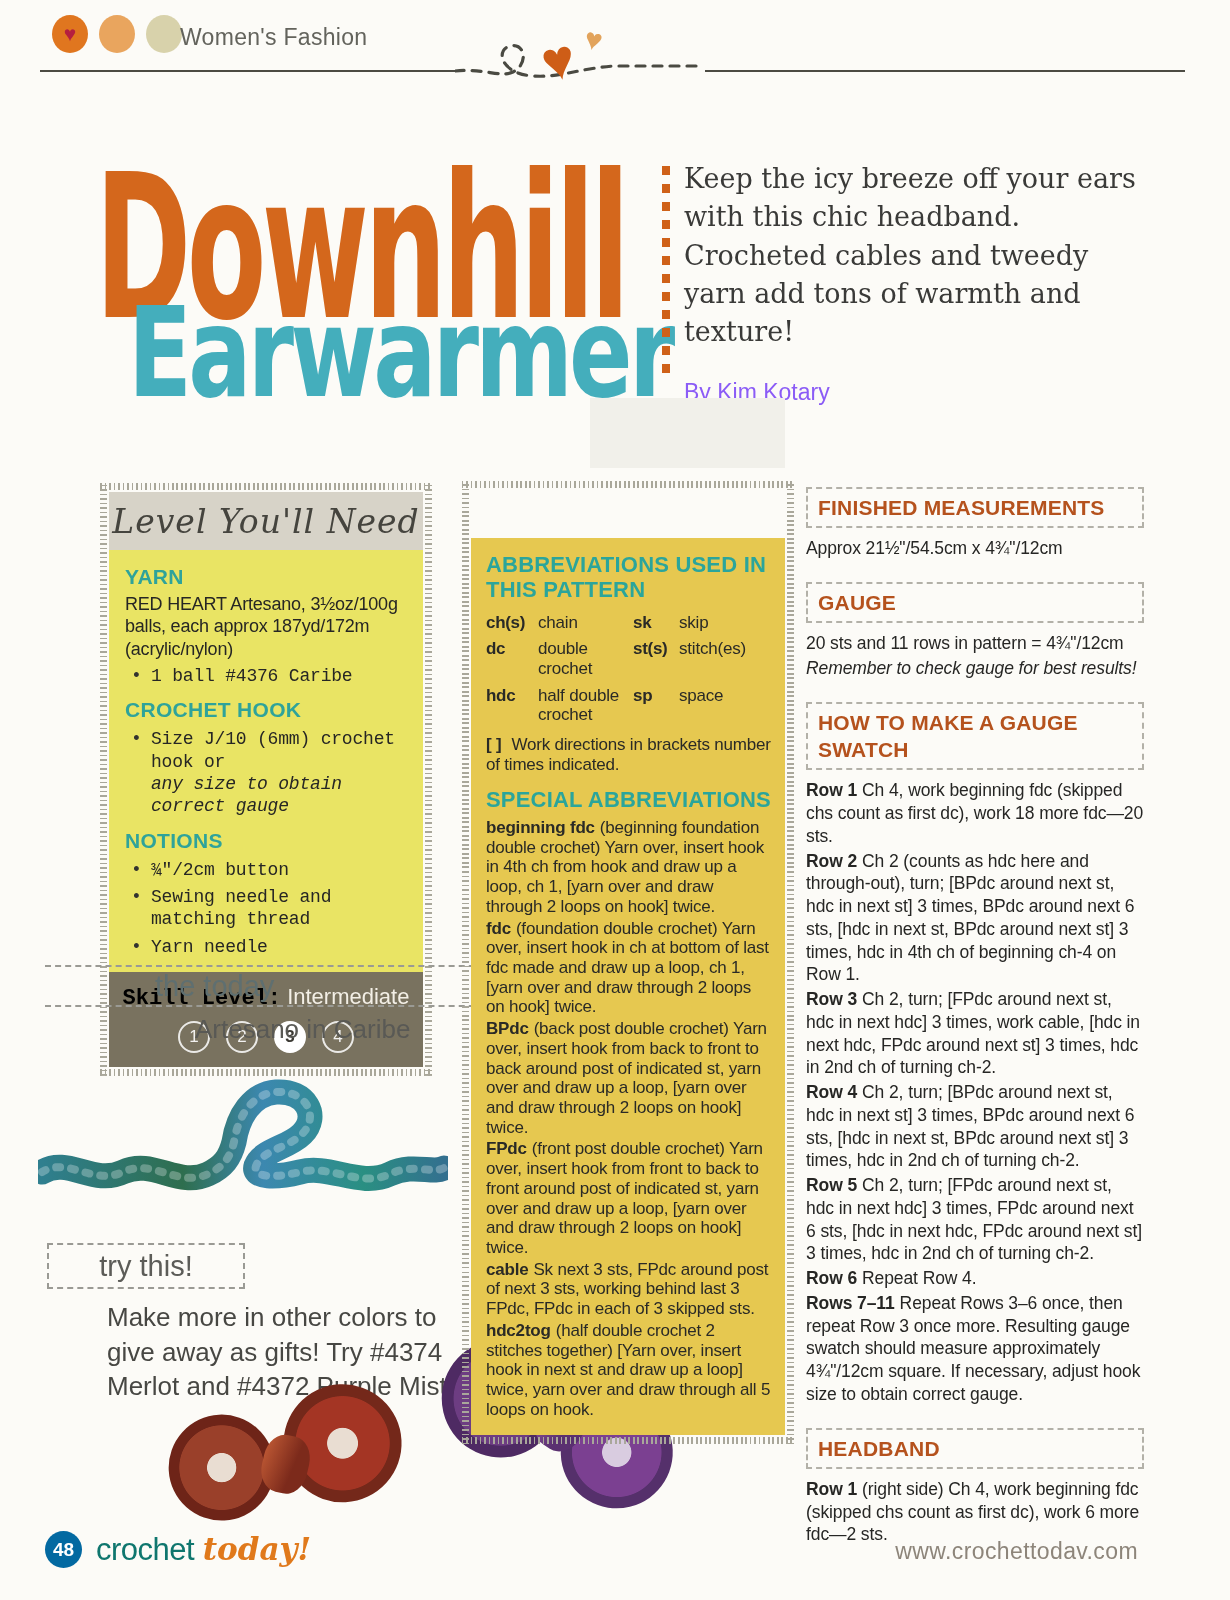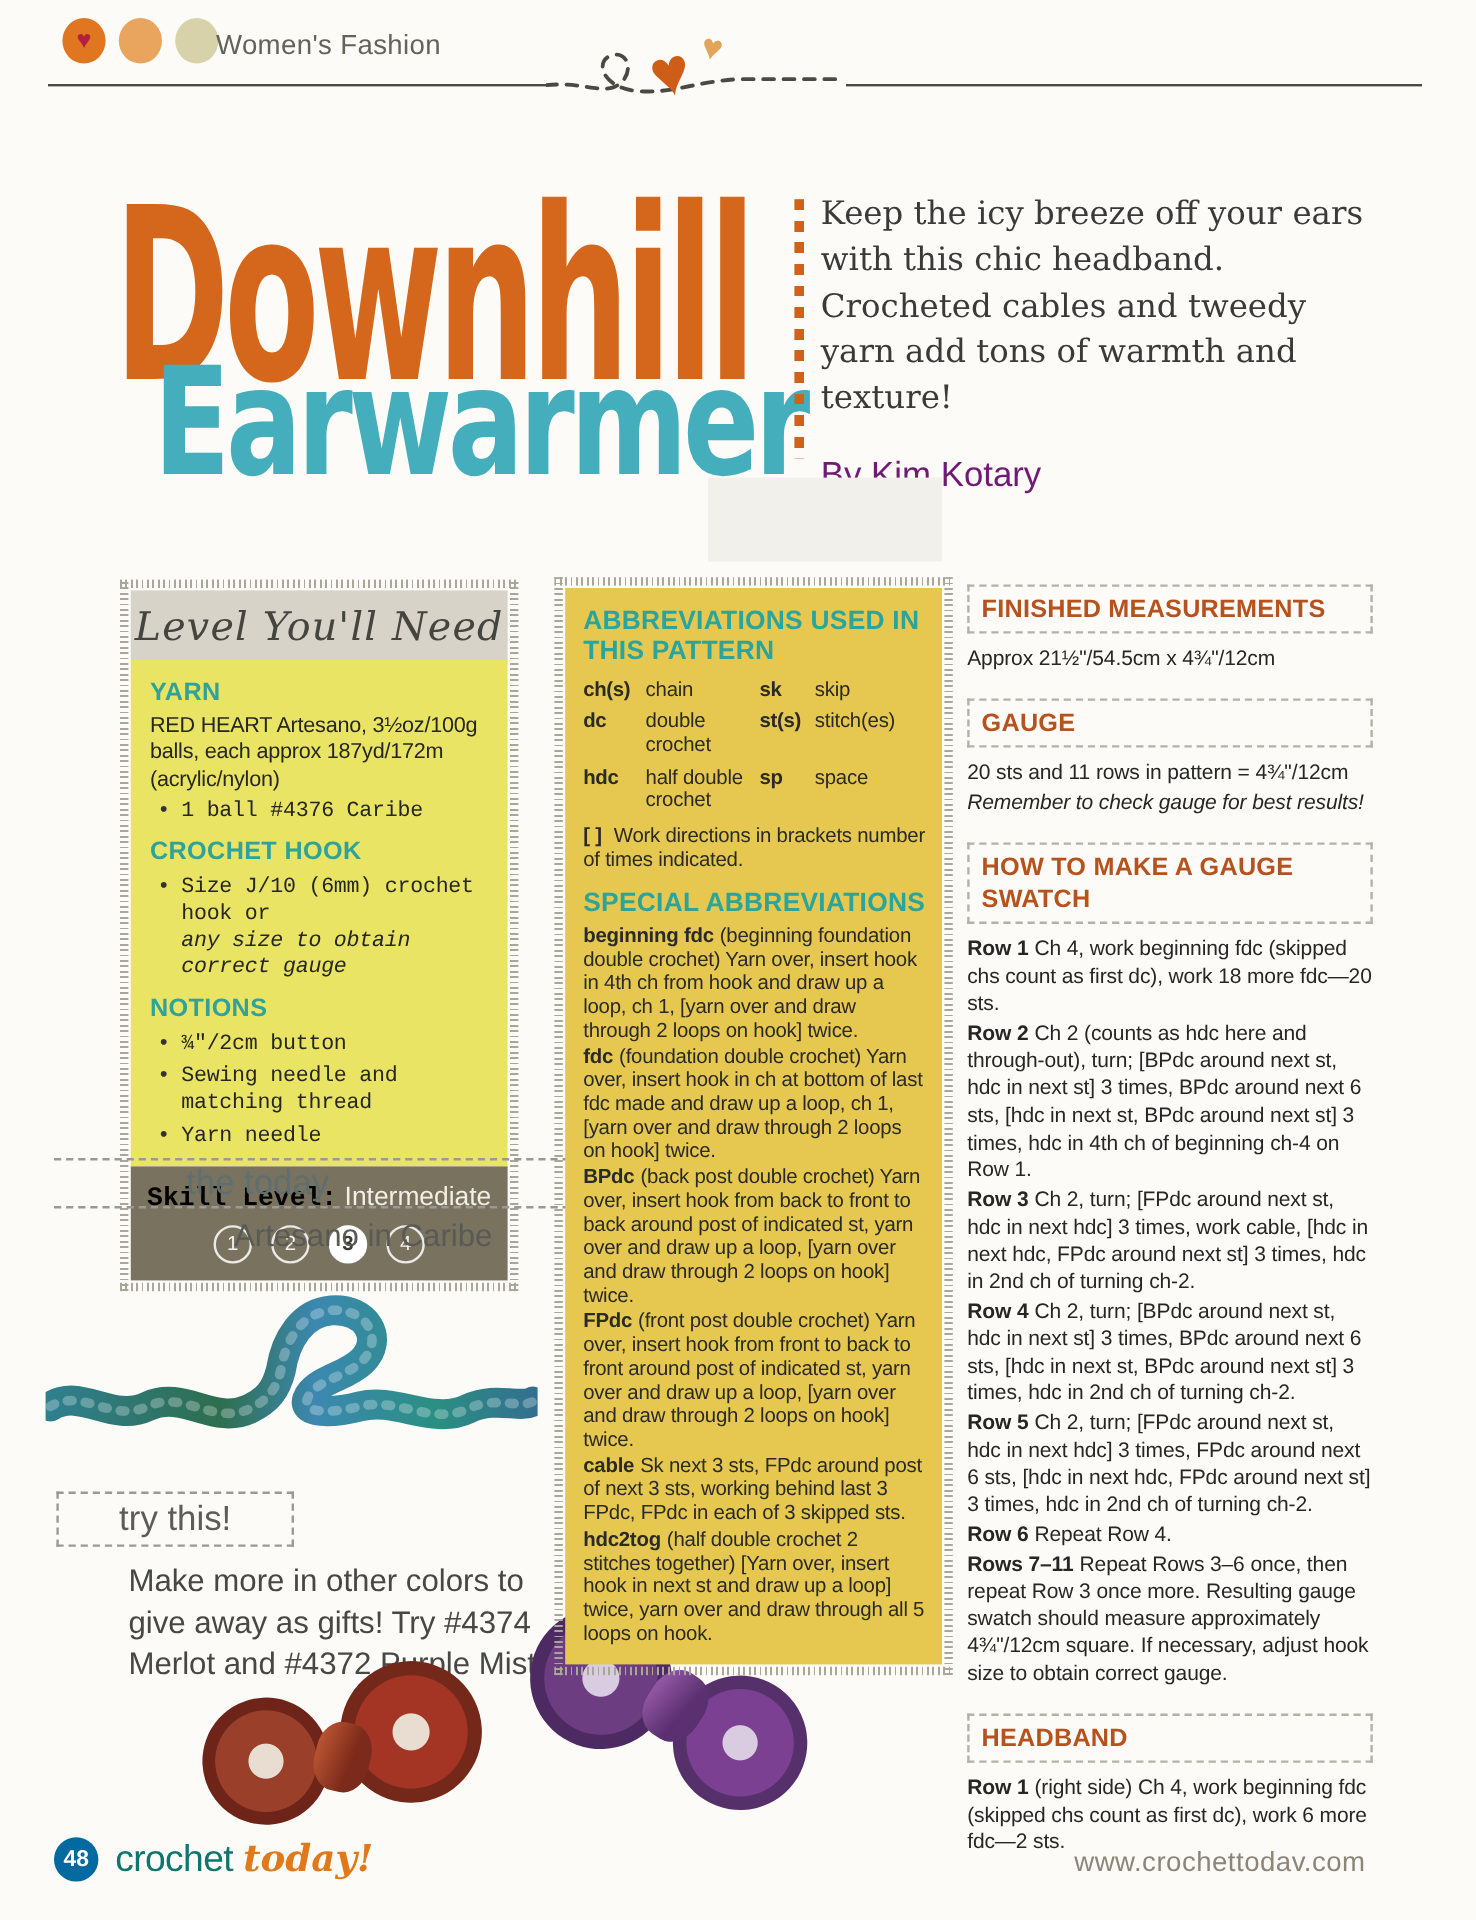--- a/index.html
+++ b/index.html
@@ -31,21 +31,21 @@
     font-family:"DejaVu Sans", sans-serif; font-weight:bold;
     font-size:125px; line-height:1; letter-spacing:-5px; color:#44aebc;
     transform:scaleX(.75); transform-origin:left top; white-space:nowrap;
   }
 
   
   .intro-rule { position:absolute; left:662px; top:166px; width:8px; height:216px;
     background:repeating-linear-gradient(180deg,#cf6118 0 9px, transparent 9px 18px); }
   .intro { position:absolute; left:684px; top:160px; width:470px;
     font-family:"DejaVu Serif", serif; font-size:27px; line-height:1.42; color:#3a3a38; }
-  .byline { margin-top:24px; font-family:"Liberation Sans", sans-serif; font-size:29px; color:#701a75; }
+  .byline { margin-top:24px; font-family:"Liberation Sans", sans-serif; font-size:23px; color:#8b5cf6; }
 
   .ghost { position:absolute; left:590px; top:398px; width:195px; height:70px; background:#f1f0ea; }
 
   
   .comb {
     padding:9px;
     background:
       repeating-linear-gradient(90deg,#a9a79a 0 1.5px, transparent 1.5px 4.5px) top/100% 7px no-repeat,
       repeating-linear-gradient(90deg,#a9a79a 0 1.5px, transparent 1.5px 4.5px) bottom/100% 7px no-repeat,
       repeating-linear-gradient(0deg,#a9a79a 0 1.5px, transparent 1.5px 4.5px) left/7px 100% no-repeat,
@@ -98,21 +98,21 @@
   .bow-purple { left:438px; top:1350px; width:255px; height:155px; transform:rotate(9deg); }
   .bow-purple .loopL { left:0; top:0; width:118px; height:118px;
     background:radial-gradient(circle, #d9cce0 0 18%, #6d3d82 19% 56%, #4e2a63 57% 74%, rgba(78,42,99,0) 76%); }
   .bow-purple .loopR { left:126px; top:38px; width:112px; height:112px;
     background:radial-gradient(circle, #d9cce0 0 18%, #7b4091 19% 56%, #55306b 57% 74%, rgba(85,48,107,0) 76%); }
   .bow-purple .knot { left:100px; top:42px; width:48px; height:60px; border-radius:42%;
     background:linear-gradient(100deg,#9a5cab,#5a3070 65%); transform:rotate(24deg); }
 
   
   .abbr-box { position:absolute; left:462px; top:481px; width:332px; }
-  .abbr-inner { background:#e6c850; padding:14px 13px 16px 15px; font-size:17px; letter-spacing:-.2px; line-height:1.16; color:#2a2a26; }
+  .abbr-inner { background:#e6c850; padding:14px 13px 16px 15px; font-size:17px; letter-spacing:-.2px; line-height:1.16; color:#2a2a26;margin-top:48px; }
   .abbr-inner h3 { color:#2ba59b; font-size:22px; line-height:1.15; letter-spacing:.2px; margin-bottom:10px; }
   .abbr-inner h3.sp { margin:12px 0 6px 0; }
   .abbr-grid { display:grid; grid-template-columns:50px 1fr 44px 1fr; row-gap:7px; column-gap:2px; }
   .abbr-grid b { letter-spacing:-.3px; }
   .abbr-note { margin-top:10px; }
   .abbr-note b { margin-right:10px; }
   .sabbr { margin-top:2px; }
   .sabbr b { margin-right:5px; }
 
   

